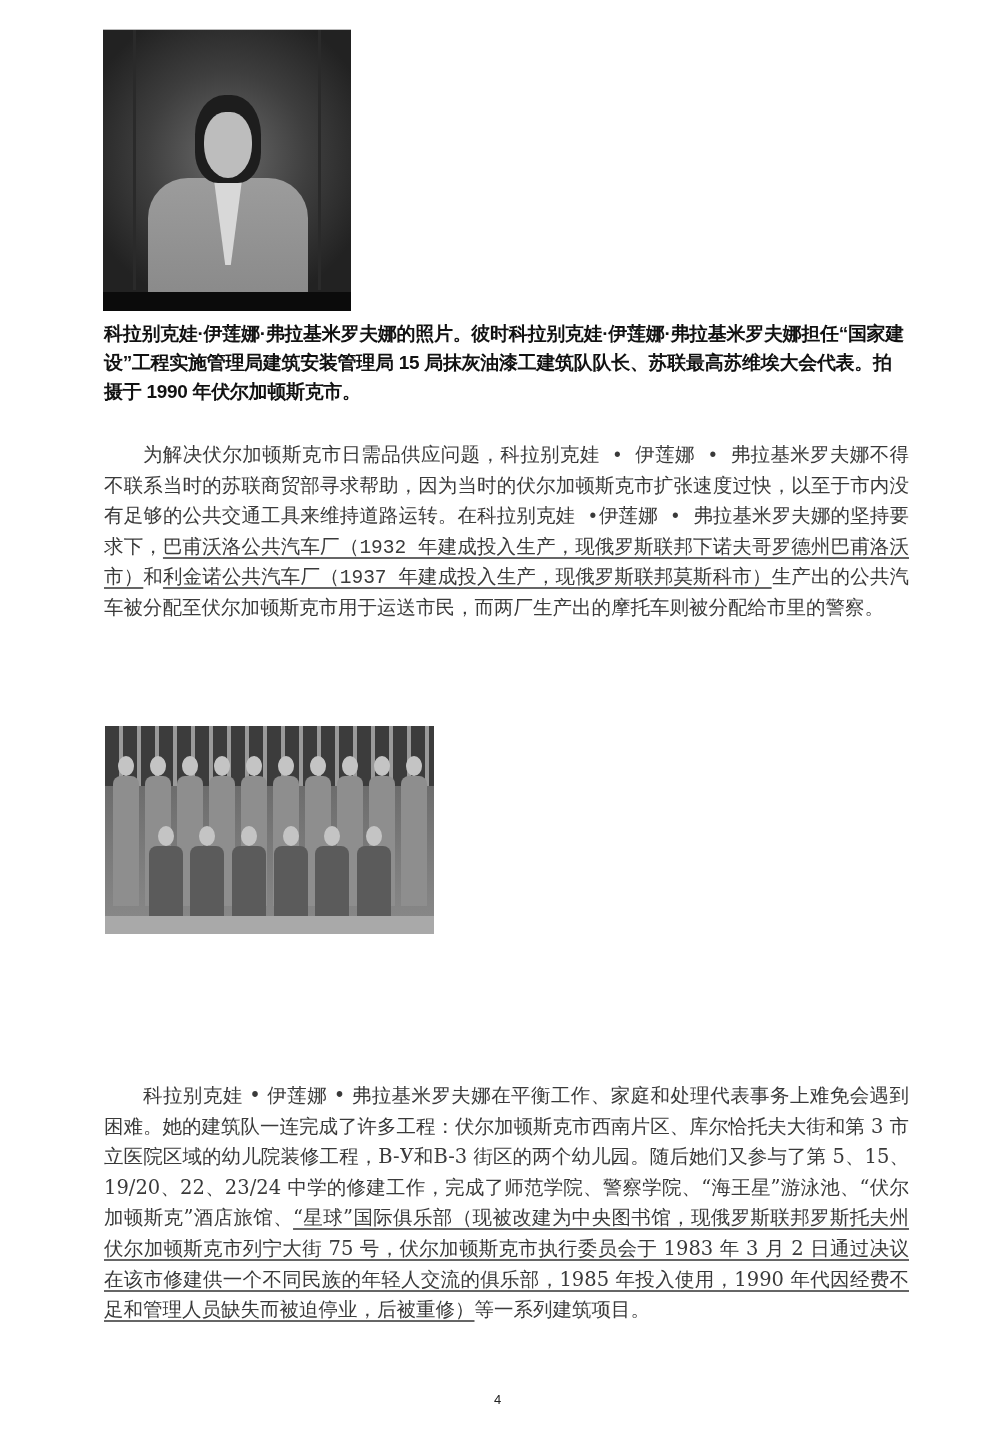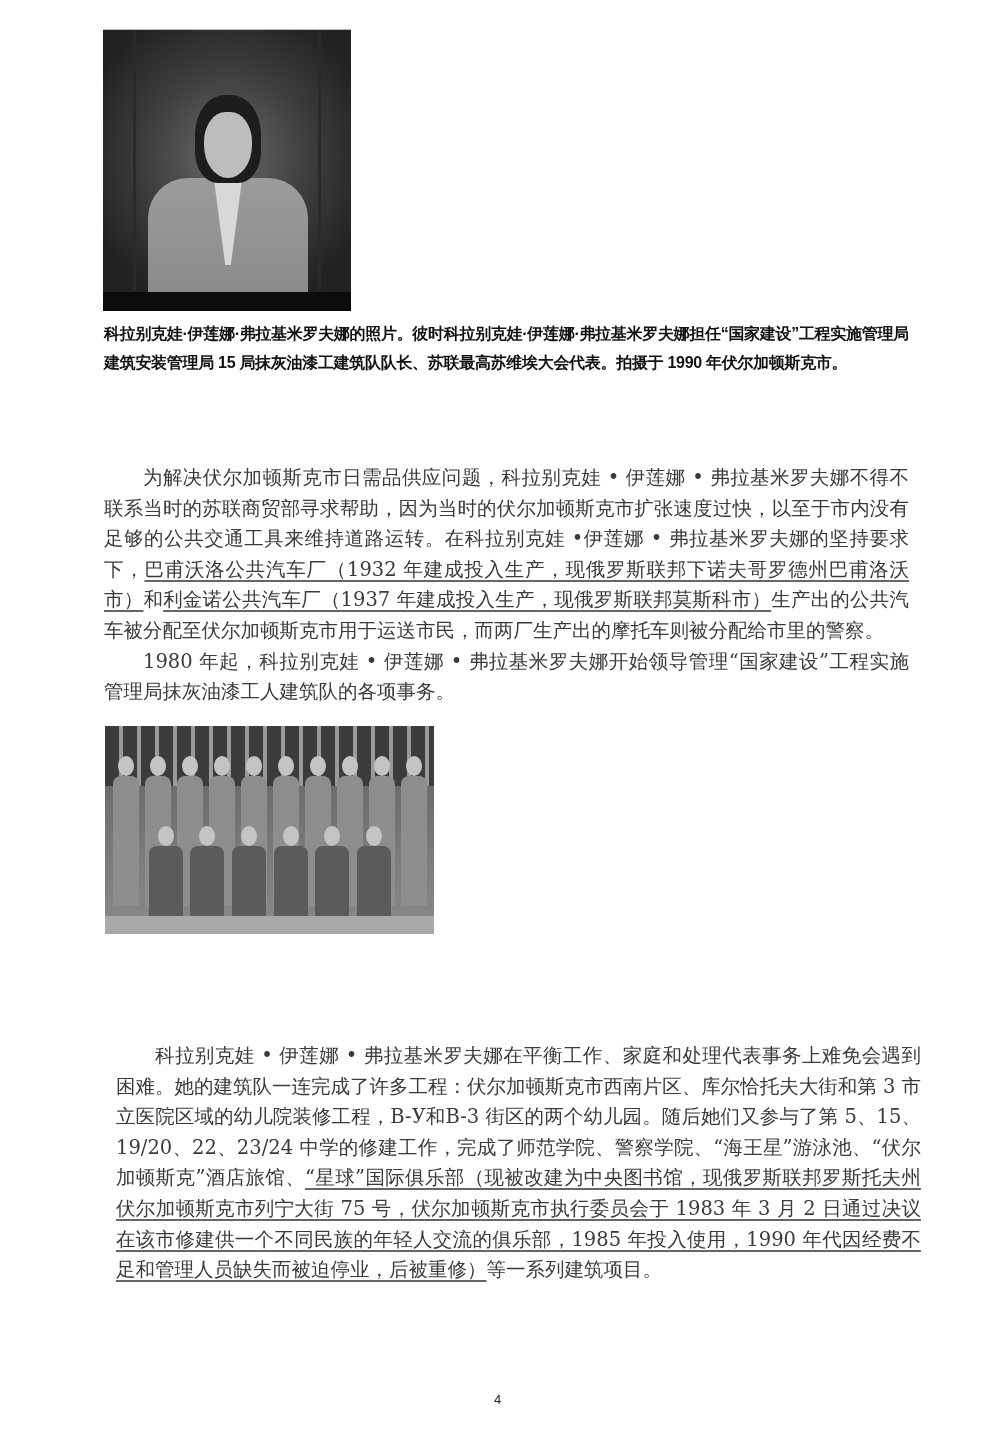--- a/index.html
+++ b/index.html
@@ -92,21 +92,21 @@
     position: absolute; left: 0; top: 190px; width: 329px; height: 18px;
     background: #a9a9a9;
   }
 
   .caption {
     position: absolute;
     left: 104px;
     width: 805px;
     font-family: "Liberation Sans", "DejaVu Sans", sans-serif;
     font-weight: bold;
-    font-size: 16px;
+    font-size: 19px;
     line-height: 29px;
     color: #111;
     letter-spacing: -0.3px;
     margin: 0;
   }
   .caption-1 { top: 319px; }
   .caption-2 { top: 953px; }
 
   .body-text {
     position: absolute;
@@ -116,22 +116,22 @@
     font-size: 19.5px;
     line-height: 30.6px;
     color: #3a3a3a;
     text-align: justify;
     margin: 0;
   }
   .body-text p {
     margin: 0;
     text-indent: 2em;
   }
-  .para-a { top: 463px; }
-  .para-b { top: 1041px; margin-left: 12px; }
+  .para-a { top: 441px; font-family: Liberation Mono, monospace; }
+  .para-b { top: 1081px; }
   .ul {
     text-decoration: underline;
     text-decoration-color: #666;
     text-underline-offset: 4px;
     text-decoration-thickness: 1.5px;
   }
   .page-number {
     position: absolute;
     left: 0; width: 995px; top: 1392px;
     text-align: center;
@@ -152,21 +152,20 @@
     <div class="shirt"></div>
     <div class="hair"></div>
     <div class="face"></div>
     <div class="table"></div>
   </div>
 
   <p class="caption caption-1">科拉别克娃·伊莲娜·弗拉基米罗夫娜的照片。彼时科拉别克娃·伊莲娜·弗拉基米罗夫娜担任“国家建设”工程实施管理局建筑安装管理局 15 局抹灰油漆工建筑队队长、苏联最高苏维埃大会代表。拍摄于 1990 年伏尔加顿斯克市。</p>
 
   <div class="body-text para-a">
     <p><span>为解决伏尔加顿斯克市日需品供应问题，科拉别克娃 • 伊莲娜 • 弗拉基米罗夫娜不得不联系当时的苏联商贸部寻求帮助，因为当时的伏尔加顿斯克市扩张速度过快，以至于市内没有足够的公共交通工具来维持道路运转。在科拉别克娃 •伊莲娜 • 弗拉基米罗夫娜的坚持要求下，</span><span class="ul">巴甫沃洛公共汽车厂（1932 年建成投入生产，现俄罗斯联邦下诺夫哥罗德州巴甫洛沃市）</span><span>和</span><span class="ul">利金诺公共汽车厂（1937 年建成投入生产，现俄罗斯联邦莫斯科市）</span><span>生产出的公共汽车被分配至伏尔加顿斯克市用于运送市民，而两厂生产出的摩托车则被分配给市里的警察。</span></p>
-    <p>1980 年起，科拉别克娃 • 伊莲娜 • 弗拉基米罗夫娜开始领导管理“国家建设”工程实施管理局抹灰油漆工人建筑队的各项事务。</p>
   </div>
 
   <div class="photo photo-team">
     <div class="building"></div>
     <div class="row-back">
       <div class="person">
           <div class="head"></div>
           <div class="body"></div>
         </div>
       <div class="person">

